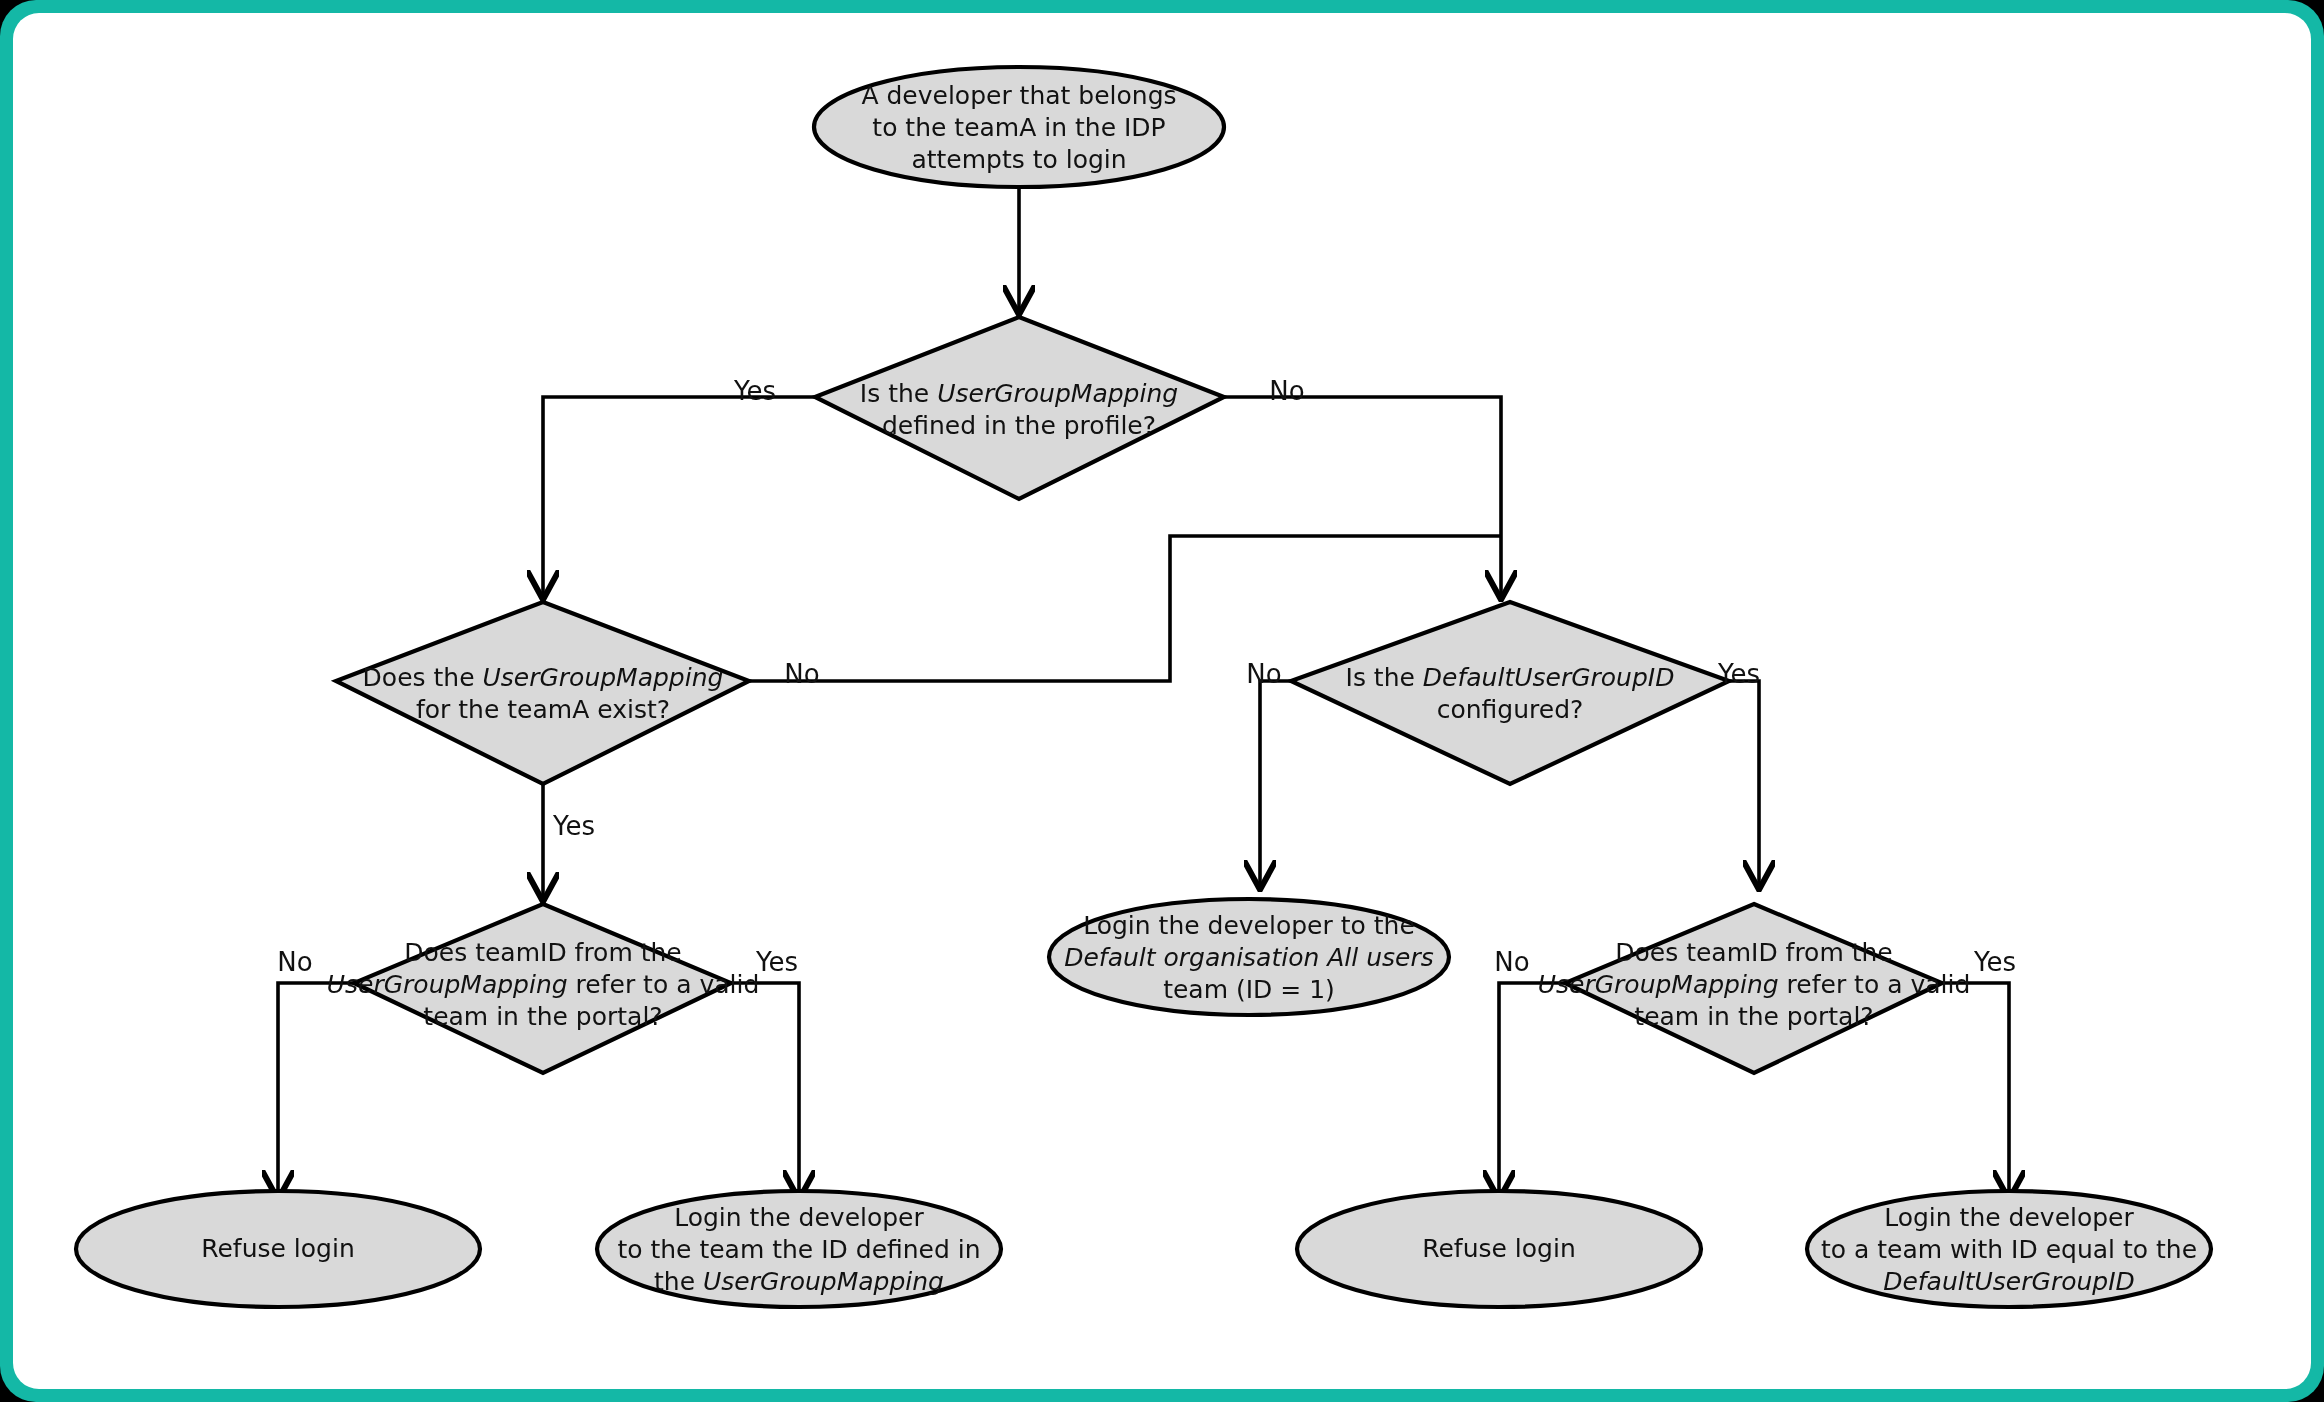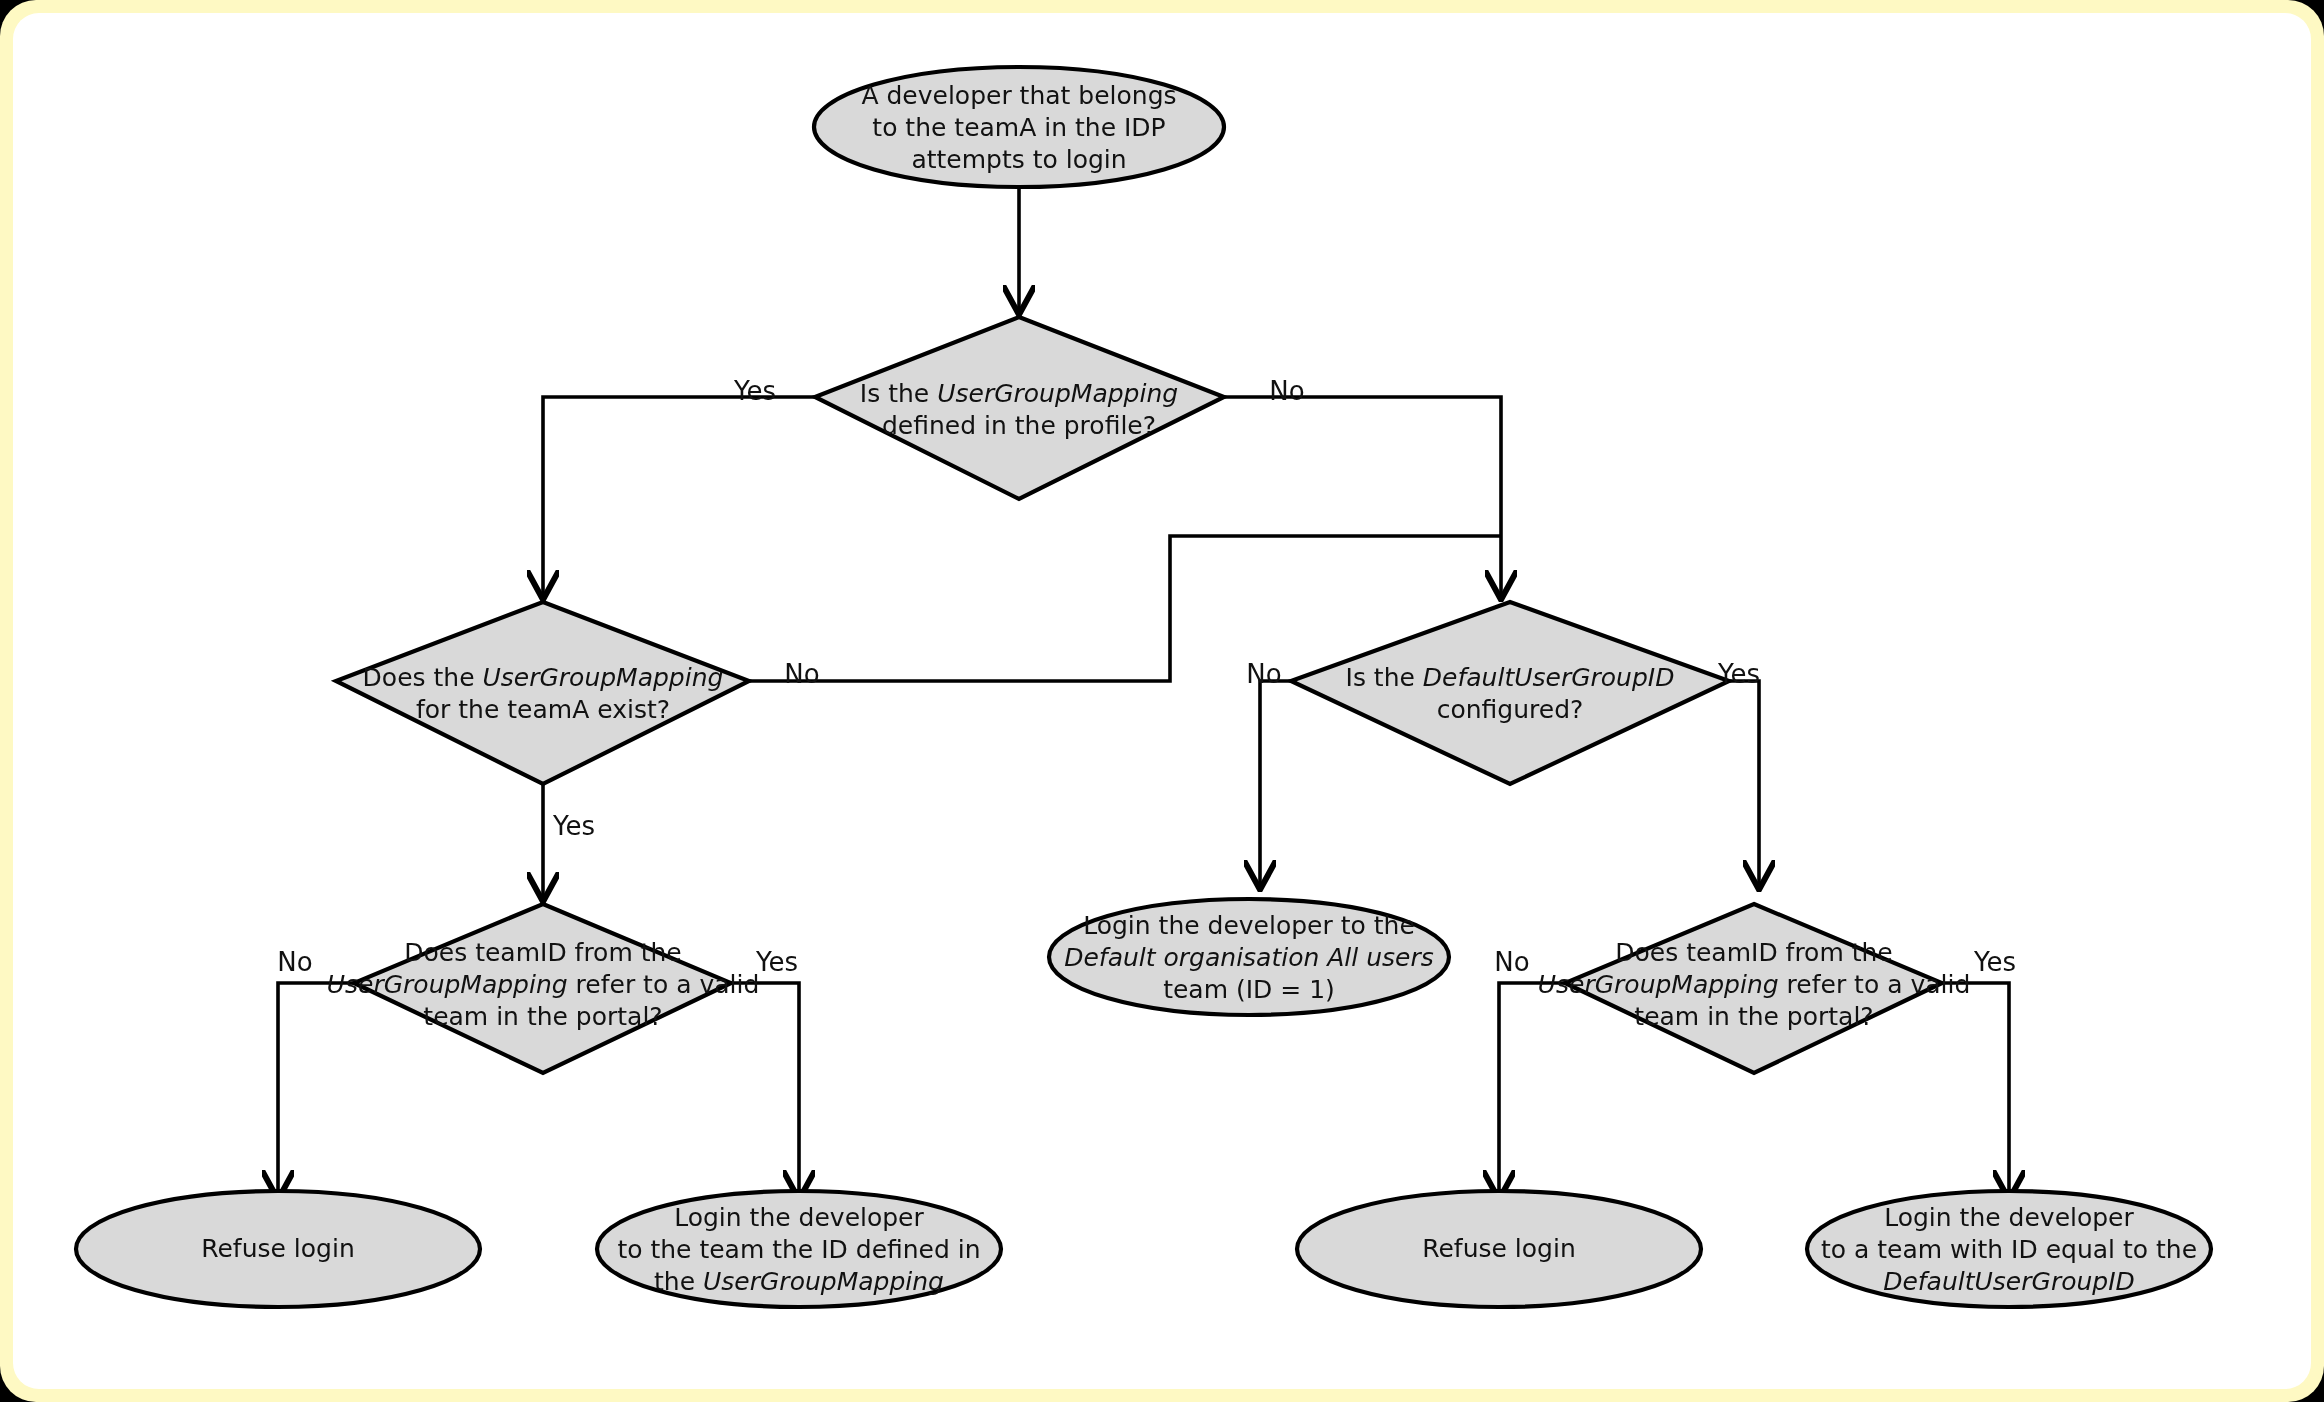--- a/index.html
+++ b/index.html
@@ -11,21 +11,21 @@
     width: 2324px;
     height: 1402px;
     overflow: hidden;
     font-family: "DejaVu Sans", "Liberation Sans", sans-serif;
   }
   #frame {
     position: absolute;
     left: 0; top: 0;
     width: 2324px;
     height: 1402px;
-    background: #fef9c3;
+    background: #14b8a6;
     border-radius: 36px;
     box-sizing: border-box;
   }
   #canvas {
     position: absolute;
     left: 13px;
     top: 13px;
     width: 2298px;
     height: 1376px;
     background: #ffffff;

